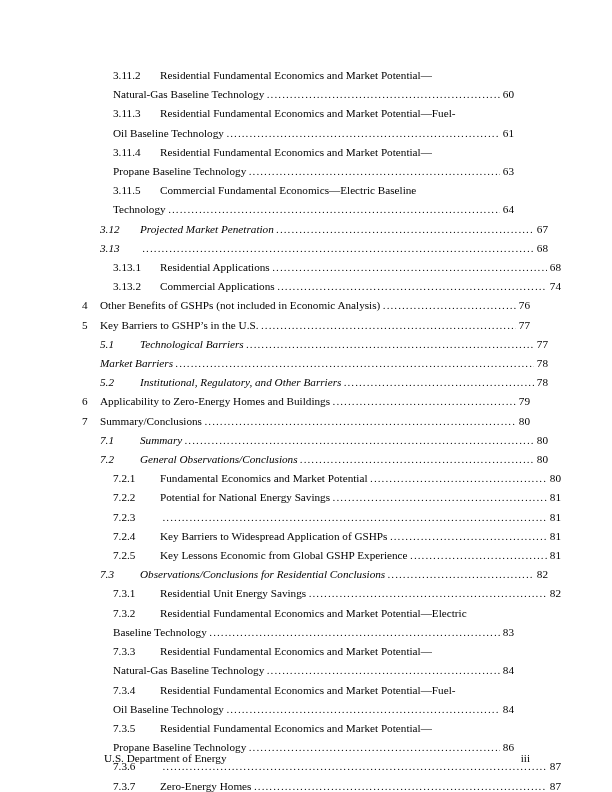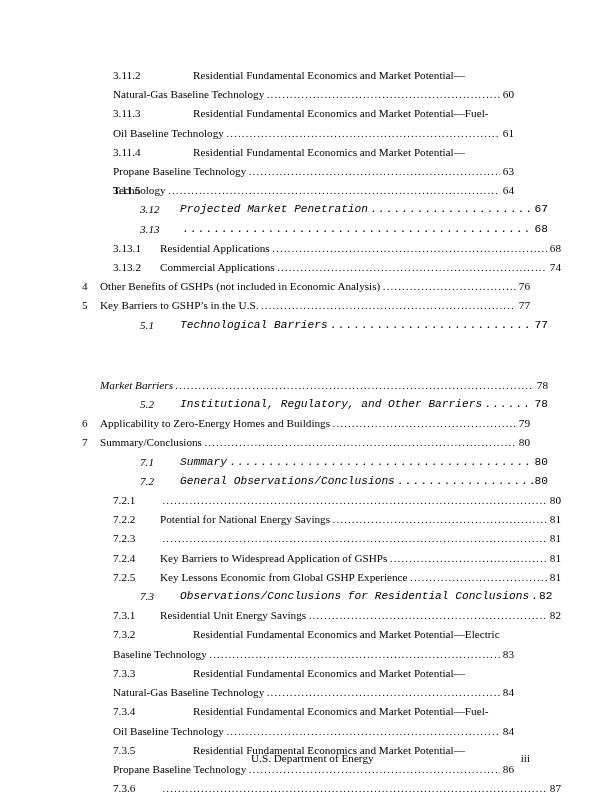--- a/index.html
+++ b/index.html
@@ -75,57 +75,56 @@
   .line .pg {
     flex: 0 0 auto;
     text-align: right;
     min-width: 13px;
     white-space: nowrap;
   }
 
   
   .wrapline {
     white-space: nowrap;
-    margin-left: 33px;
   }
 
   
   .lvl1 > .num { width: 18px; }
   .lvl1 { margin-left: 0px; }
 
   .lvl2 { margin-left: 18px; }
-  .lvl2 > .num { width: 40px; margin-left: 40px; }
-  .lvl2 .txt, .lvl2 .wrapline, .lvl2 .dots, .lvl2 .pg { font-style: italic; font-family: Liberation Mono, monospace; }
+  .lvl2 > .num { width: 40px; }
+  .lvl2 .txt, .lvl2 .wrapline, .lvl2 .dots, .lvl2 .pg { font-style: italic; }
   .lvl2 > .num { font-style: italic; }
 
   .lvl2 .pg { font-style: normal; }
 
   .lvl3 { margin-left: 31px; }
   .lvl3 > .num { width: 47px; }
 
   
-  .unnum { margin-left: 18px; margin-top: 41px; }
+  .unnum { margin-left: 18px; }
   .unnum > .num { width: 0px; }
   .unnum .txt, .unnum .wrapline, .unnum .dots { font-style: italic; }
 
   
   .lvl3 .hang { margin-left: -47px; }
 
   .footer {
     position: absolute;
     left: 82px;
     top: 752px;
     width: 448px;
     display: flex;
     align-items: baseline;
     font-size: 11.2px;
   }
   .footer .fcenter {
     flex: 1 1 auto;
-    text-align: center;
+    text-align: left;
     padding-left: 22px;
   }
   .footer .fpage {
     flex: 0 0 auto;
   }
 </style>
 </head>
 <body>
 
 <div class="page">
@@ -160,20 +159,21 @@
           <div class="line hang">
             <span class="txt">Propane Baseline Technology</span>
             <span class="dots">...........................................................................................................................................</span>
             <span class="pg">63</span>
           </div>
         </div>
       </div>
       <div class="entry lvl3">
         <span class="num">3.11.5</span>
         <div class="body">
+          <div class="wrapline">Commercial Fundamental Economics—Electric Baseline</div>
           <div class="line hang">
             <span class="txt">Technology</span>
             <span class="dots">...........................................................................................................................................</span>
             <span class="pg">64</span>
           </div>
         </div>
       </div>
       <div class="entry lvl2">
         <span class="num">3.12</span>
         <div class="body">
@@ -300,20 +300,21 @@
             <span class="txt">General Observations/Conclusions</span>
             <span class="dots">...........................................................................................................................................</span>
             <span class="pg">80</span>
           </div>
         </div>
       </div>
       <div class="entry lvl3">
         <span class="num">7.2.1</span>
         <div class="body">
           <div class="line">
+            <span class="txt">Fundamental Economics and Market Potential</span>
             <span class="dots">...........................................................................................................................................</span>
             <span class="pg">80</span>
           </div>
         </div>
       </div>
       <div class="entry lvl3">
         <span class="num">7.2.2</span>
         <div class="body">
           <div class="line">
             <span class="txt">Potential for National Energy Savings</span>

